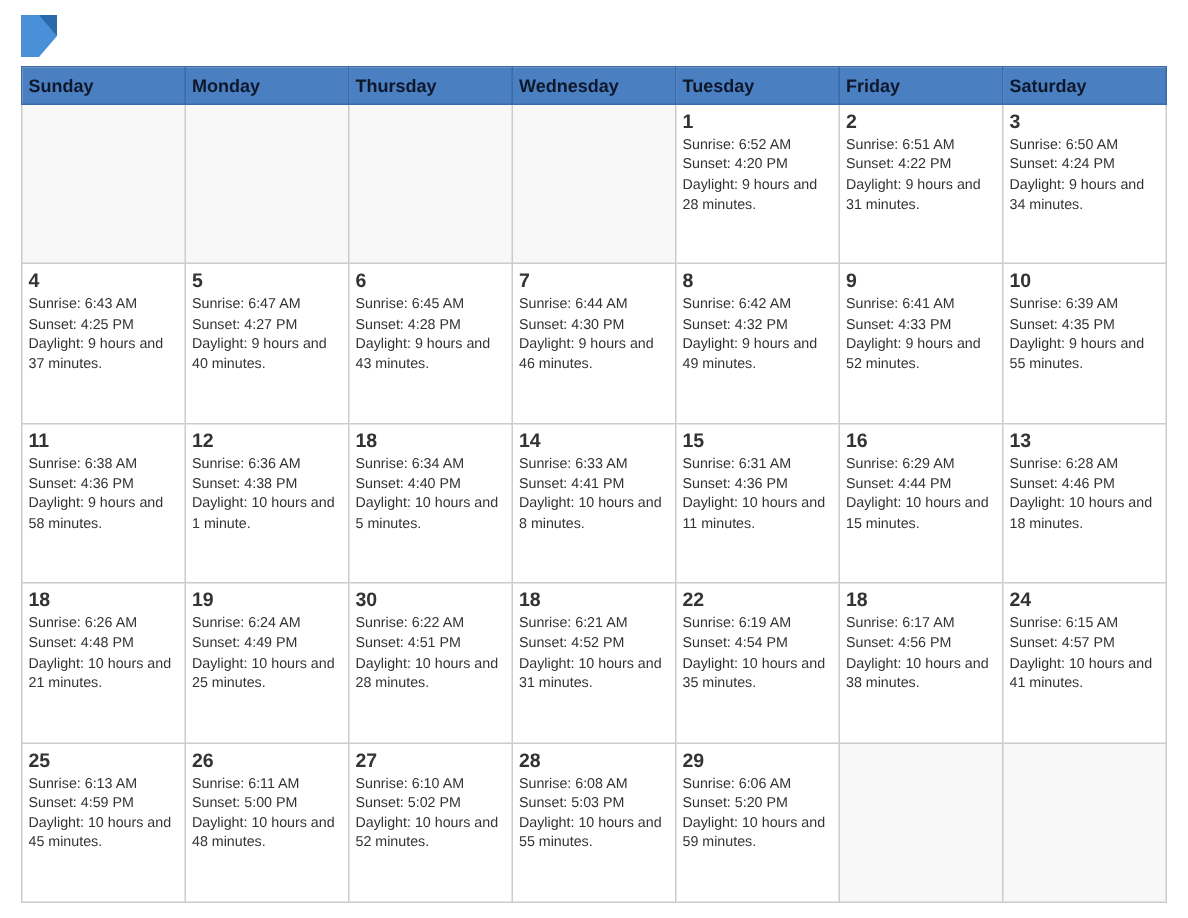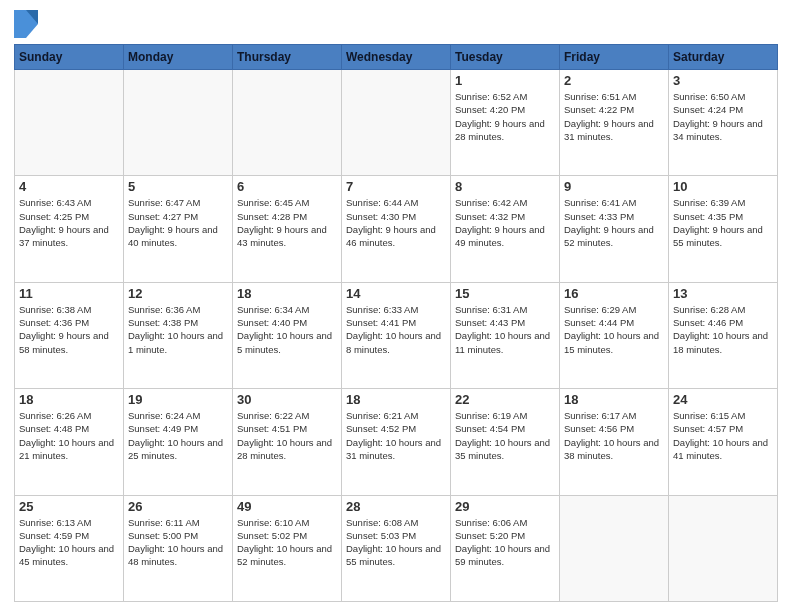--- a/index.html
+++ b/index.html
@@ -235,21 +235,21 @@
           <td>
             <span class="day-number">14</span>
             <div class="day-info">Sunrise: 6:33 AM
 Sunset: 4:41 PM
 Daylight: 10 hours
 and 8 minutes.</div>
           </td>
           <td>
             <span class="day-number">15</span>
             <div class="day-info">Sunrise: 6:31 AM
-Sunset: 4:43 PM
+Sunset: 4:36 PM
 Daylight: 10 hours
 and 11 minutes.</div>
           </td>
           <td>
             <span class="day-number">16</span>
             <div class="day-info">Sunrise: 6:29 AM
 Sunset: 4:44 PM
 Daylight: 10 hours
 and 15 minutes.</div>
           </td>
@@ -321,21 +321,21 @@
 and 45 minutes.</div>
           </td>
           <td>
             <span class="day-number">26</span>
             <div class="day-info">Sunrise: 6:11 AM
 Sunset: 5:00 PM
 Daylight: 10 hours
 and 48 minutes.</div>
           </td>
           <td>
-            <span class="day-number">49</span>
+            <span class="day-number">27</span>
             <div class="day-info">Sunrise: 6:10 AM
 Sunset: 5:02 PM
 Daylight: 10 hours
 and 52 minutes.</div>
           </td>
           <td>
             <span class="day-number">28</span>
             <div class="day-info">Sunrise: 6:08 AM
 Sunset: 5:03 PM
 Daylight: 10 hours

